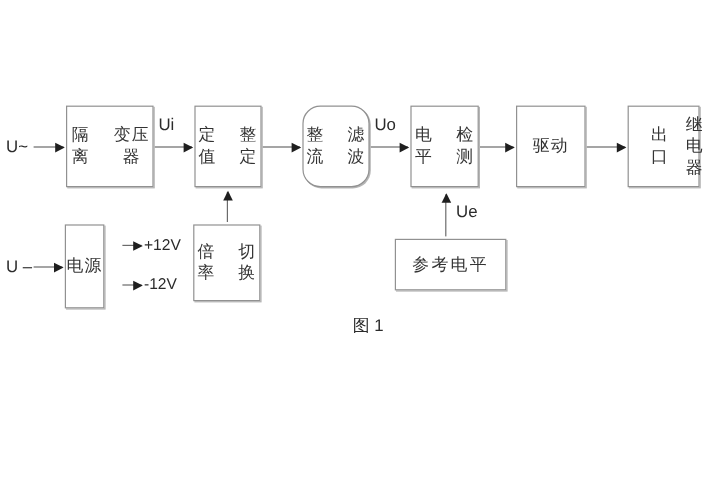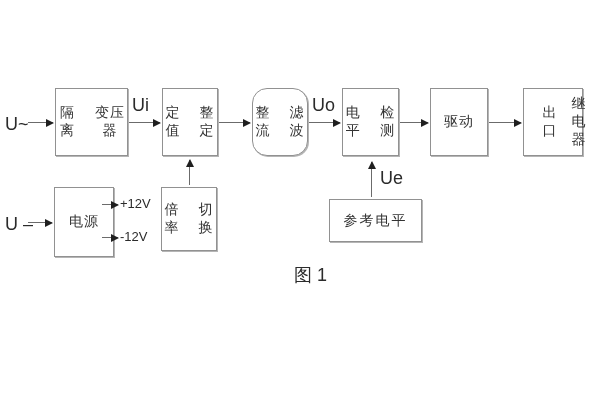--- a/index.html
+++ b/index.html
@@ -15,25 +15,25 @@
   }
   .box.two{gap:14px;}
   
   #b-isolation{left:55px;top:88px;width:73px;height:68px;}
   #b-setting{left:162px;top:88px;width:56px;height:68px;}
   #b-rectifier{left:252px;top:88px;width:56px;height:68px;border-radius:15px;}
   #b-level{left:342px;top:88px;width:57px;height:68px;}
   #b-driver{left:430px;top:88px;width:58px;height:68px;}
   #b-relay{left:523px;top:88px;width:60px;height:68px;padding-left:23px;}
   
-  #b-power{left:54px;top:187px;width:60px;height:70px;}
+  #b-power{left:54px;top:187px;width:33px;height:70px;}
   #b-ratio{left:161px;top:187px;width:56px;height:64px;}
   #b-ref{left:329px;top:199px;width:93px;height:43px;letter-spacing:2px;}
   
-  .lbl{position:absolute;font-size:18px;color:#2b2b2b;white-space:nowrap;}
+  .lbl{position:absolute;font-size:14px;color:#2b2b2b;white-space:nowrap;}
   #l-uac{left:5px;top:114px;}
   #l-udc{left:5px;top:214px;}
   #l-ui{left:132px;top:95px;}
   #l-uo{left:312px;top:95px;}
   #l-ue{left:380px;top:168px;}
   #l-p12{left:120px;top:196px;font-size:13px;}
   #l-m12{left:120px;top:229px;font-size:13px;}
   #l-cap{left:294px;top:263px;}
   
   .arr-r{position:absolute;height:0;border-top:1px solid #6b6b6b;}

